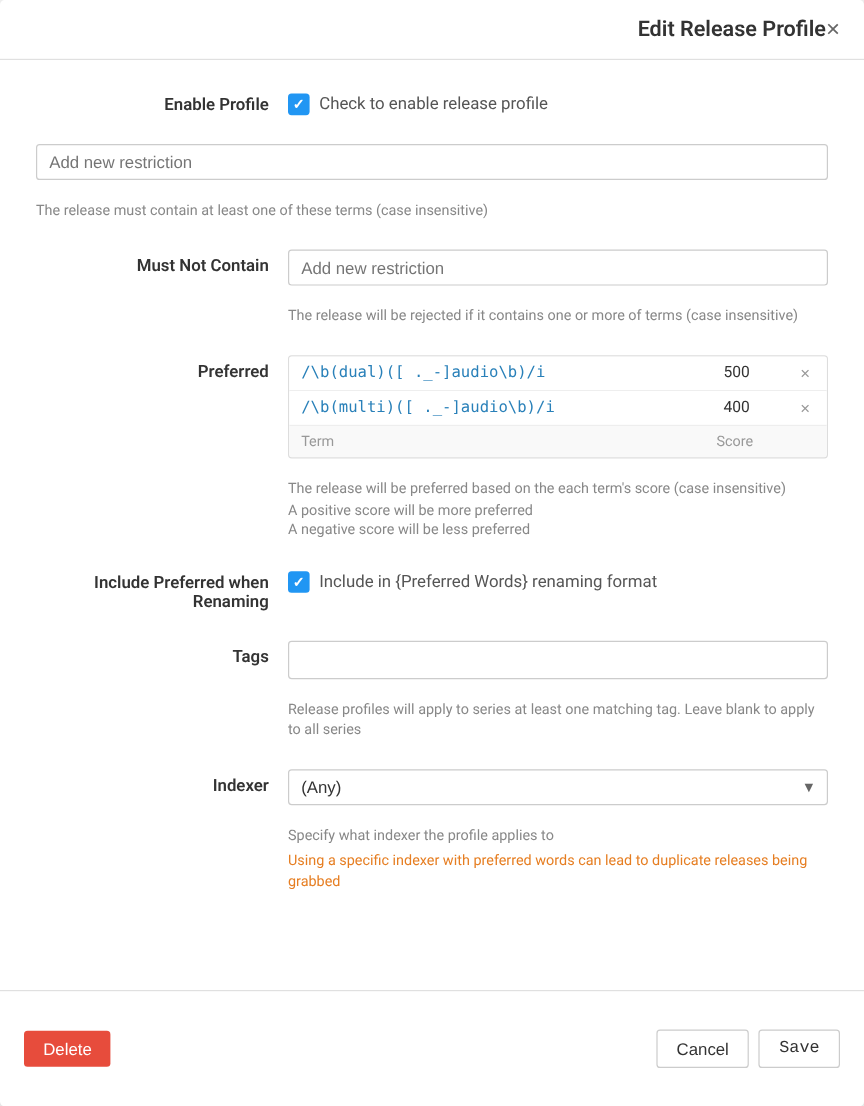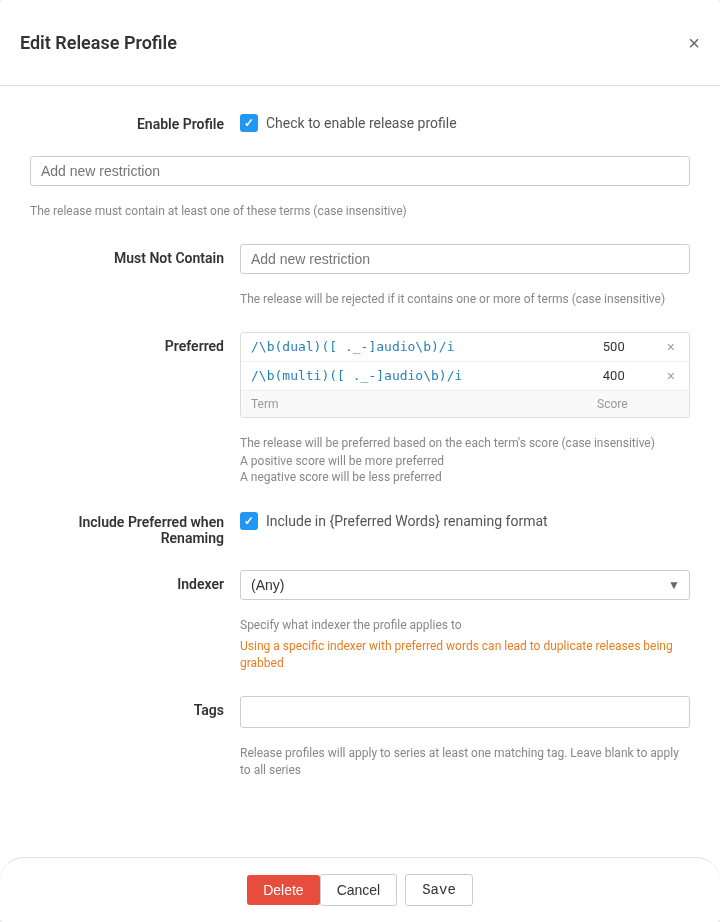--- a/index.html
+++ b/index.html
@@ -15,23 +15,23 @@
       background: #fff;
       width: 720px;
       min-height: 922px;
       border-radius: 4px;
       box-shadow: 0 4px 20px rgba(0,0,0,0.15);
       display: flex;
       flex-direction: column;
     }
     .modal-header {
       display: flex;
-      justify-content: space-between;
-      align-items: center;
-      padding: 32px 20px;
+      justify-content: flex-end;
+      align-items: center;
+      padding: 14px 20px;
       border-bottom: 1px solid #e0e0e0;
     }
     .modal-title {
       font-size: 18px;
       font-weight: 600;
       color: #333;
     }
     .close-btn {
       background: none;
       border: none;
@@ -181,25 +181,24 @@
       font-size: 12px;
     }
     .warning-text {
       font-size: 12px;
       color: #e67e22;
       margin-top: 4px;
       line-height: 1.4;
     }
     .modal-footer {
       display: flex;
-      justify-content: center;
-      align-items: center;
-      padding: 16px 20px;
+      justify-content: space-between;
+      align-items: center;
+      padding: 32px 20px;
       border-top: 1px solid #e0e0e0;
-      border-radius: 24px;
     }
     .btn-delete {
       background: #e74c3c;
       color: #fff;
       border: none;
       border-radius: 3px;
       padding: 7px 16px;
       font-size: 14px;
       cursor: pointer;
     }
@@ -316,45 +315,45 @@
 
     <div class="form-row">
       <div class="form-label">Include Preferred when Renaming</div>
       <div class="form-control-wrap">
         <div class="checkbox-wrap">
           <div class="custom-checkbox">
             <span class="checkmark">✓</span>
           </div>
           <span class="checkbox-label">Include in {Preferred Words} renaming format</span>
         </div>
+      </div>
+    </div>
+
+    <div class="form-row">
+      <div class="form-label">Tags</div>
+      <div class="form-control-wrap">
+        <input type="text" class="tags-input" value="" style="">
+        <div class="hint-text">Release profiles will apply to series at least one matching tag. Leave blank to apply to all series</div>
       </div>
     </div>
 
     <div class="form-row">
       <div class="form-label">Indexer</div>
       <div class="form-control-wrap">
         <div class="select-wrap">
           <select class="select-input">
             <option>(Any)</option>
           </select>
           <span class="select-arrow">▼</span>
         </div>
         <div class="hint-text">Specify what indexer the profile applies to</div>
         <div class="warning-text">Using a specific indexer with preferred words can lead to duplicate releases being grabbed</div>
       </div>
     </div>
 
-    <div class="form-row">
-      <div class="form-label">Tags</div>
-      <div class="form-control-wrap">
-        <input type="text" class="tags-input" value="" style="">
-        <div class="hint-text">Release profiles will apply to series at least one matching tag. Leave blank to apply to all series</div>
-      </div>
-    </div>
-
   </div>
 
   <div class="modal-footer">
     <button class="btn-delete">Delete</button>
     <div class="footer-right">
       <button class="btn-cancel">Cancel</button>
       <button class="btn-save">Save</button>
     </div>
   </div>
 </div>

